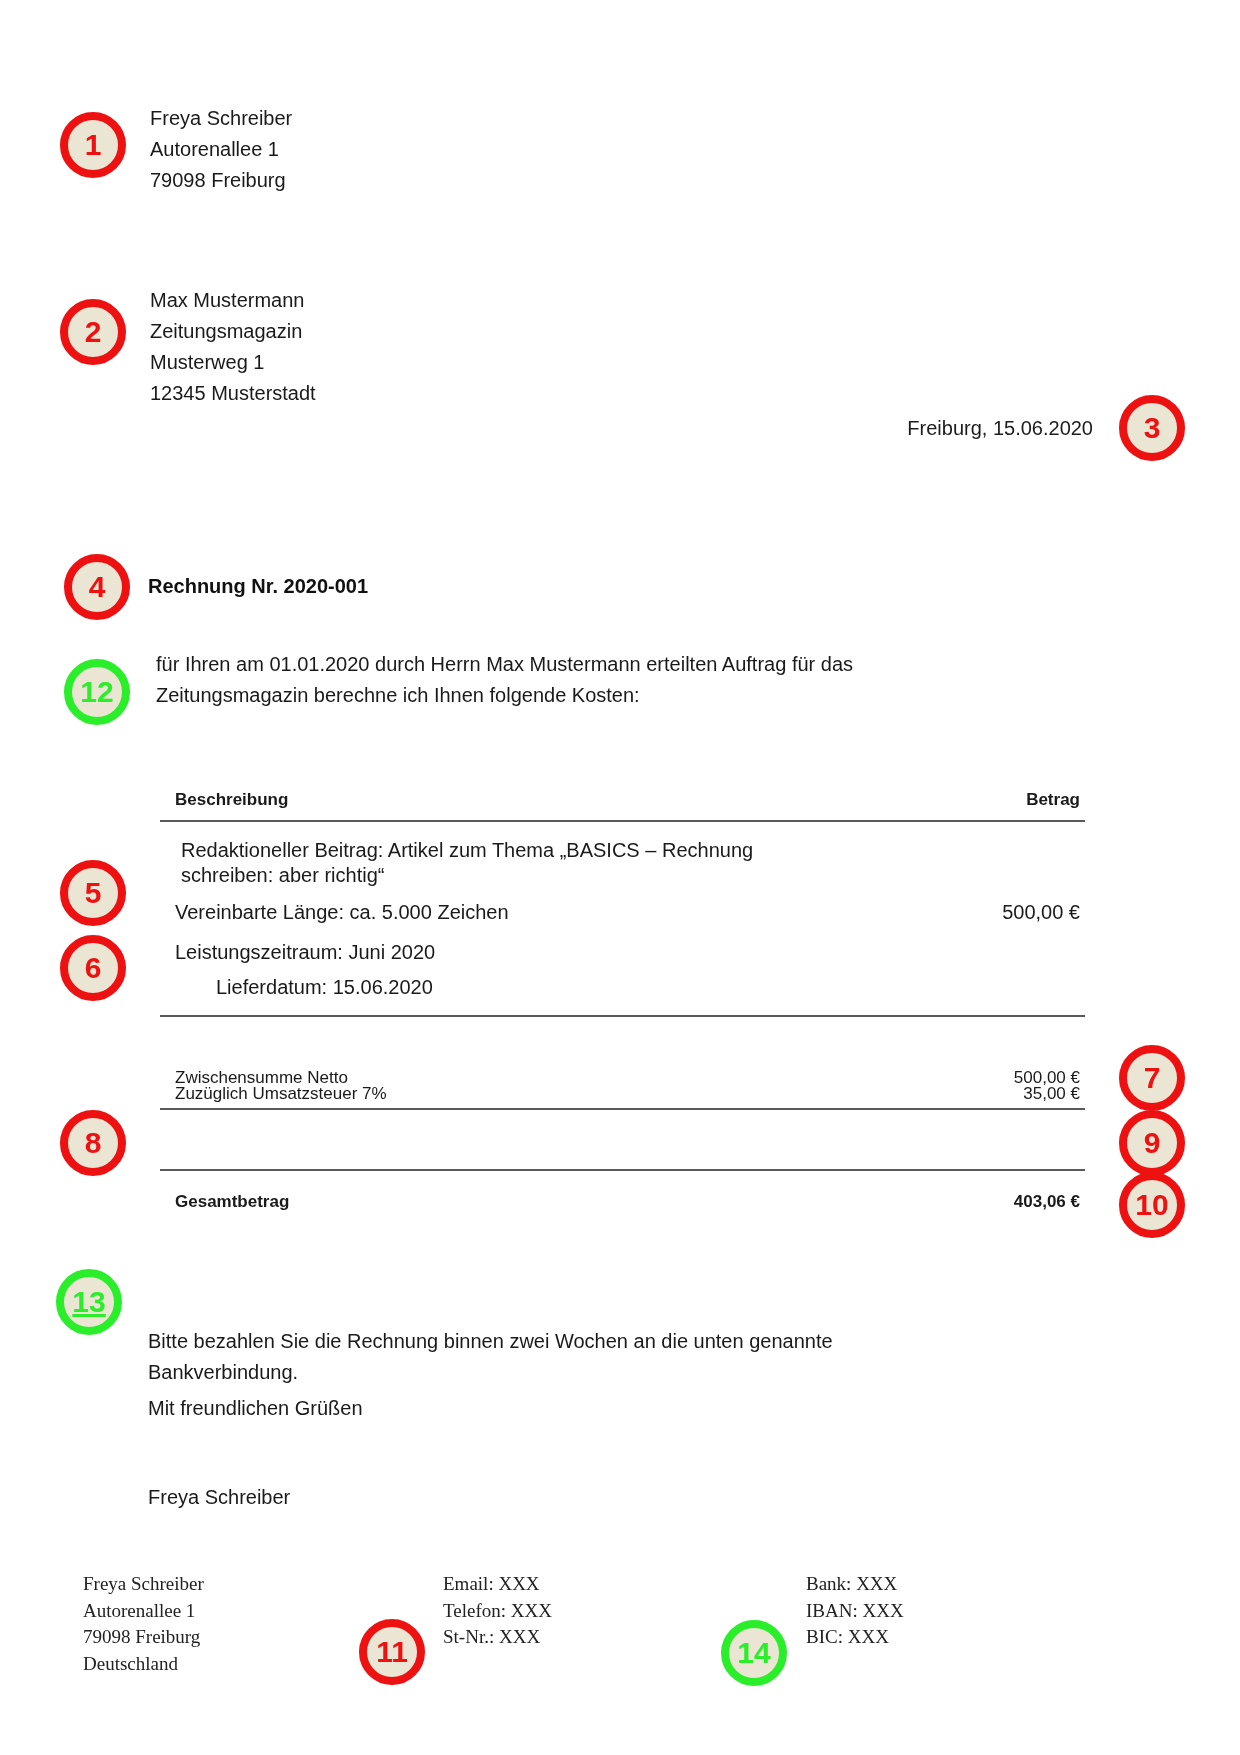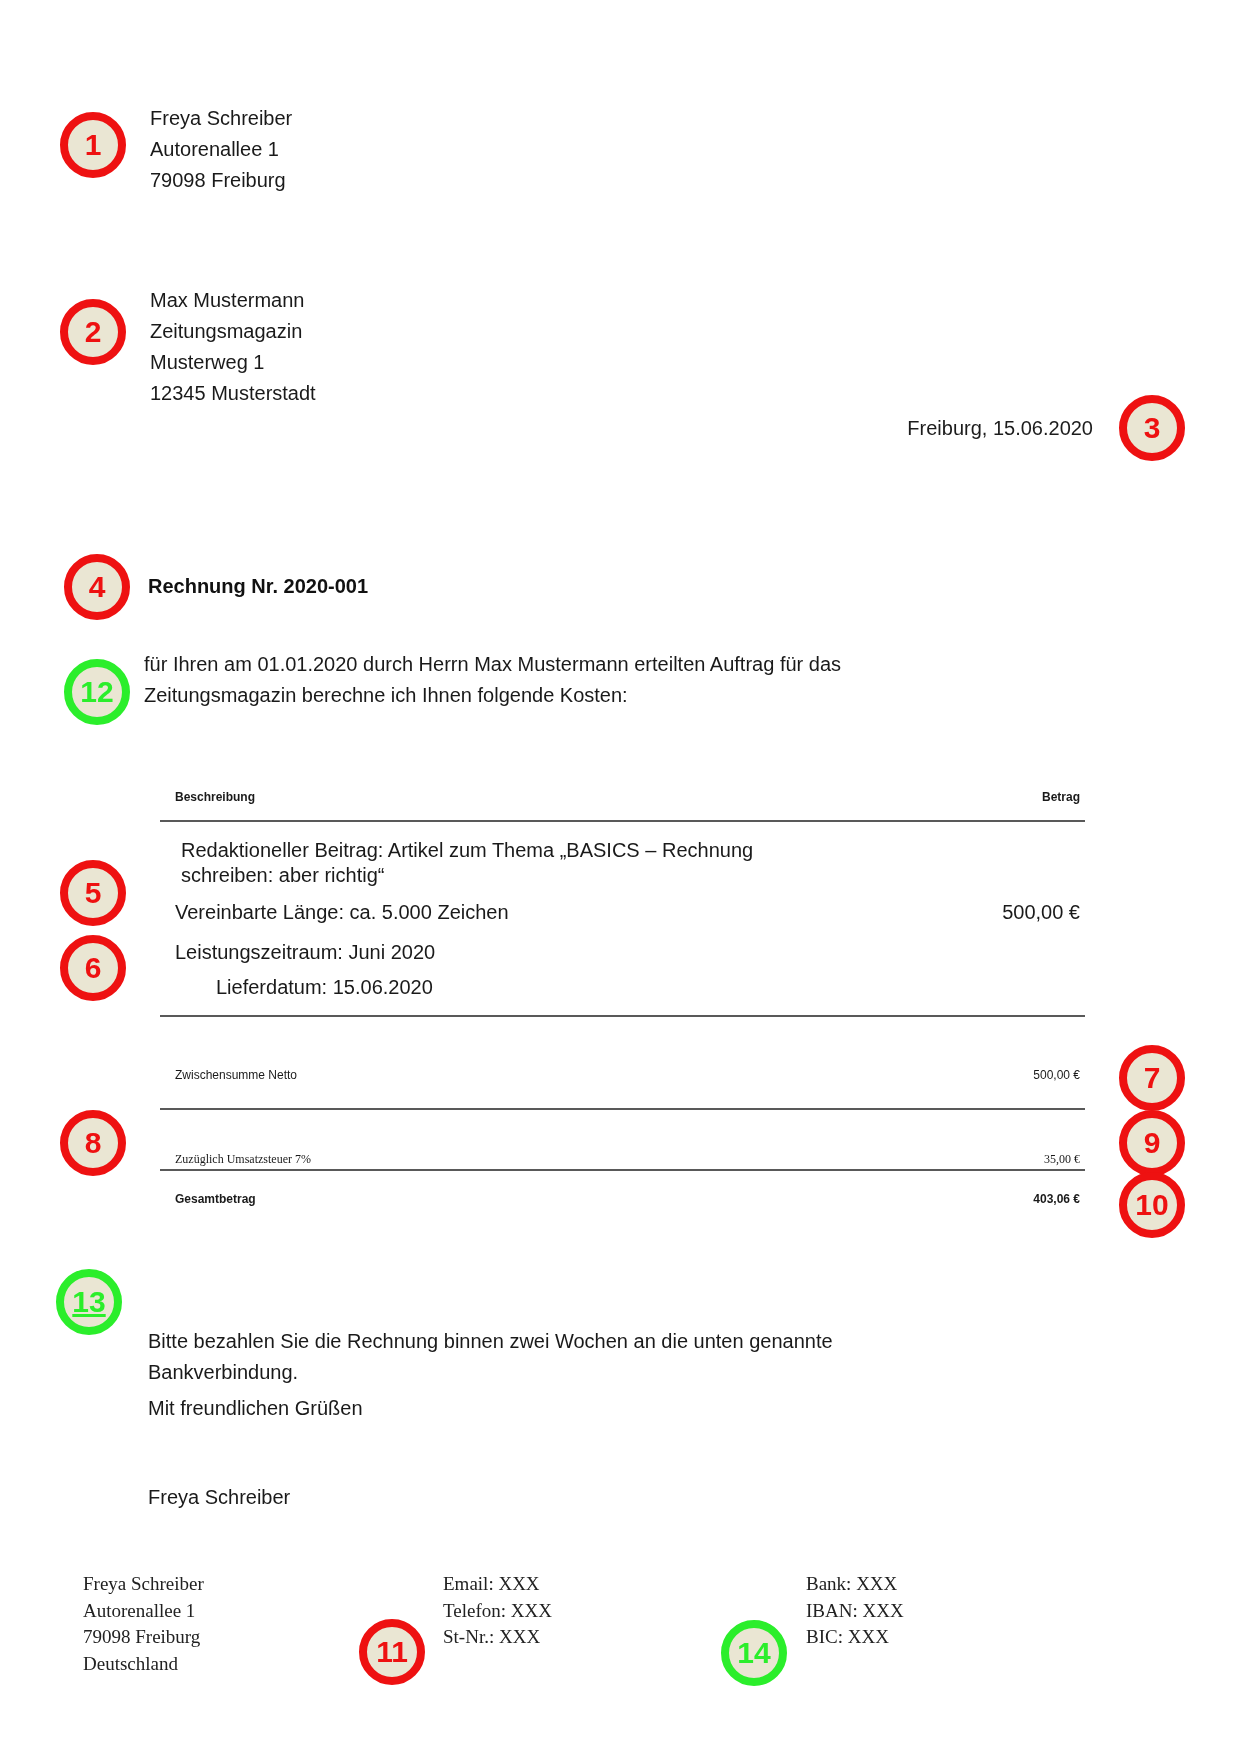--- a/index.html
+++ b/index.html
@@ -23,21 +23,21 @@
     border-radius:50%;
     background:#eae6d3;
     display:flex;align-items:center;justify-content:center;
     font-weight:bold;font-size:30px;
     font-family:"Liberation Sans",sans-serif;
   }
   .marker.red{border:8px solid #ee1111;color:#ee1111;}
   .marker.green{border:8px solid #2bee2b;color:#2bee2b;}
   
   .tline{position:absolute;left:160px;width:925px;border-top:2px solid #595959;height:0;}
-  .trow{position:absolute;left:175px;width:905px;display:flex;justify-content:space-between;font-size:12px;}
+  .trow{position:absolute;left:175px;width:905px;display:flex;justify-content:space-between;font-size:17px;}
   .trow .amt{text-align:right;white-space:nowrap;}
   .bold{font-weight:bold;}
   
   .footer-col div{font-family:"Liberation Serif",serif;font-size:19px;line-height:26.5px;color:#222;}
 </style>
 </head>
 <body>
 
 <div class="page">
 
@@ -66,42 +66,42 @@
     <div>Max Mustermann</div>
     <div>Zeitungsmagazin</div>
     <div>Musterweg 1</div>
     <div>12345 Musterstadt</div>
   </div>
 
   <div class="abs body-text" style="left:693px;top:413px;width:400px;text-align:right;">Freiburg, 15.06.2020</div>
 
   <div class="abs title" style="left:148px;top:575px;">Rechnung Nr. 2020-001</div>
 
-  <div class="abs para" style="left:144px;top:649px;width:750px;">für Ihren am 01.01.2020 durch Herrn Max Mustermann erteilten Auftrag für das Zeitungsmagazin berechne ich Ihnen folgende Kosten:</div>
+  <div class="abs para" style="left:156px;top:649px;width:750px;">für Ihren am 01.01.2020 durch Herrn Max Mustermann erteilten Auftrag für das Zeitungsmagazin berechne ich Ihnen folgende Kosten:</div>
 
   <div class="trow bold" style="top:790px;">
     <span>Beschreibung</span>
     <span class="amt">Betrag</span>
   </div>
   <div class="tline" style="top:820px;"></div>
 
   <div class="abs para" style="left:175px;top:838px;width:620px;line-height:25px;margin-left:6px;">Redaktioneller Beitrag: Artikel zum Thema „BASICS – Rechnung schreiben: aber richtig“</div>
   <div class="abs para" style="left:175px;top:897px;">Vereinbarte Länge: ca. 5.000 Zeichen</div>
   <div class="abs para" style="left:175px;top:937px;">Leistungszeitraum: Juni 2020</div>
   <div class="abs para" style="left:175px;top:972px;margin-left:41px;">Lieferdatum: 15.06.2020</div>
   <div class="abs para" style="left:780px;top:897px;width:300px;text-align:right;">500,00 €</div>
   <div class="tline" style="top:1015px;"></div>
 
   <div class="trow" style="top:1068px;">
     <span>Zwischensumme Netto</span>
     <span class="amt">500,00 €</span>
   </div>
   <div class="tline" style="top:1108px;"></div>
 
-  <div class="trow" style="top:1152px;font-family:Liberation Serif, serif;">
+  <div class="trow" style="top:1084px;">
     <span>Zuzüglich Umsatzsteuer 7%</span>
     <span class="amt">35,00 €</span>
   </div>
   <div class="tline" style="top:1169px;"></div>
 
   <div class="trow bold" style="top:1192px;">
     <span>Gesamtbetrag</span>
     <span class="amt">403,06 €</span>
   </div>
 

